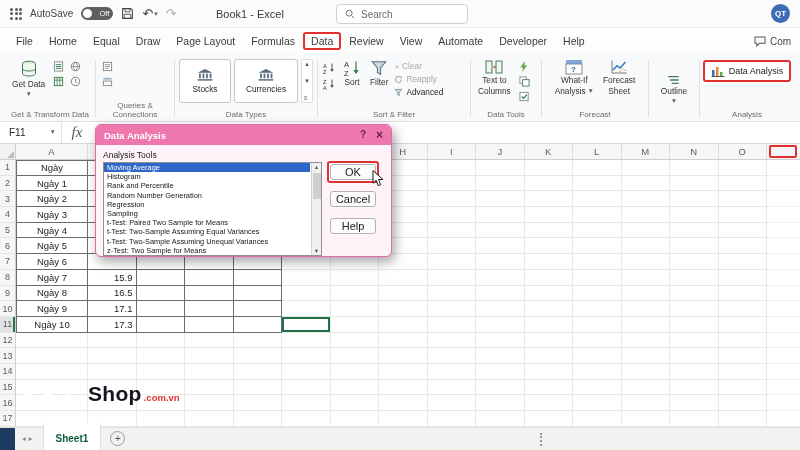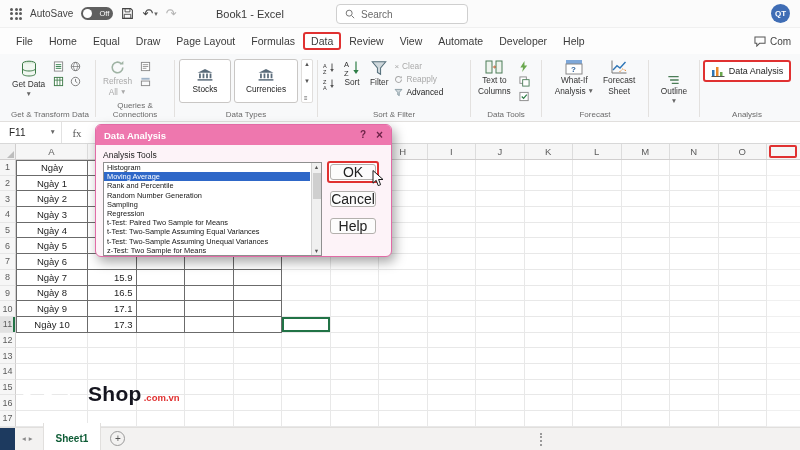--- a/index.html
+++ b/index.html
@@ -44,21 +44,21 @@
   .dtscroll{display:flex;flex-direction:column;justify-content:space-between;height:44px;margin-top:2px;padding:1px 2px;border:1px solid #e0dedc;border-radius:2px;font-size:6px;color:#555;background:#fff}
   .minicol{display:flex;flex-direction:column;gap:3px;padding-top:4px}
   .scol{display:flex;flex-direction:column;gap:3px;padding-top:4px;font-size:8.3px}
   .srow{display:flex;align-items:center;gap:3px;cursor:pointer}
   .srow .xg{color:#b98a8a;font-size:8px}
   .anared{border:2px solid var(--annot,#e03131);border-radius:3px;padding:3px 6px;display:flex;align-items:center;gap:4px;font-size:9px;background:#fff;margin-top:3px;cursor:pointer;white-space:nowrap}
 
   
   .fbar{height:22px;background:#fff;border-bottom:1px solid #d8d8d8;display:flex;align-items:stretch}
   .namebox{width:62px;display:flex;align-items:center;justify-content:space-between;padding:0 5px 0 9px;font-size:10px;border-right:1px solid #e2e2e2;cursor:pointer}
-  .fxb{width:30px;display:flex;align-items:center;justify-content:center;font-family:"Liberation Serif",serif;font-size:11px;color:#555;cursor:pointer}
+  .fxb{width:30px;display:flex;align-items:center;justify-content:center;font-style:italic;font-family:"Liberation Serif",serif;font-size:15px;color:#555;cursor:pointer}
   .finput{flex:1;cursor:text}
 
   
   .gheader{height:16px;display:flex;background:#f6f6f6;border-bottom:1px solid #d0cece}
   .corner{width:16px;background:#f1f1f1;border-right:1px solid #d0cece;position:relative;cursor:pointer}
   .corner::after{content:"";position:absolute;right:1px;bottom:1px;border-left:7px solid transparent;border-bottom:7px solid #bdbdbd}
   .colh{height:100%;display:flex;align-items:center;justify-content:center;font-size:9.5px;color:#5c5c5c;border-right:1px solid #dcdcdc;cursor:pointer}
   .colh.colsel{background:#e2e2e2;box-shadow:inset 0 -2px 0 var(--accent,#217346)}
   .redcorner{flex:1;margin:1px 3px 1px 2px;border:2px solid var(--annot,#e03131);border-radius:2px}
   .grow{display:flex;height:15.7px}
@@ -82,21 +82,21 @@
   .dbody{display:flex;padding:5px 7px 0}
   .dleft{flex:1}
   .dlabel{font-size:8.5px;color:#222;margin-bottom:2px}
   .dlist{position:relative;background:#fff;border:1px solid #8f8f8f;height:94px;overflow:hidden;padding-right:11px}
   .ditem{height:9.2px;line-height:9.3px;font-size:7.4px;padding-left:3px;white-space:nowrap;color:#141414;cursor:pointer}
   .ditem.sel{background:var(--selblue,#2e67c8);color:#fff}
   .dscroll{position:absolute;right:0;top:0;bottom:0;width:10px;background:#f0f0f0;border-left:1px solid #d2d2d2;display:flex;flex-direction:column;align-items:center;justify-content:space-between;font-size:5.5px;color:#555}
   .dthumb{width:8px;height:26px;background:#cfcfcf;position:absolute;top:10px;left:1px}
   .sarr{padding:1px 0;cursor:pointer}
   .dright{width:62px;display:flex;flex-direction:column;align-items:center;padding-top:11px;gap:8px}
-  .winbtn{width:46px;height:16px;background:#fcfcfc;border:1px solid #b3b0ad;border-radius:3px;font-size:14px;display:flex;align-items:center;justify-content:center;color:#222;cursor:pointer}
+  .winbtn{width:46px;height:16px;background:#fcfcfc;border:1px solid #b3b0ad;border-radius:3px;font-size:11px;display:flex;align-items:center;justify-content:center;color:#222;cursor:pointer}
   .okwrap{border:2px solid var(--annot,#e03131);border-radius:3px;padding:1px;position:relative;background:#fff}
   .cursorp{position:absolute;right:-8px;top:7px;z-index:5}
 
   
   .sheetbar{height:23px;background:#f3f2f1;border-top:1px solid #e1dfdd;display:flex;align-items:center;position:relative}
   .cornerblock{width:15px;height:100%;background:#1d3a5f}
   .navarrows{color:#8a8a8a;font-size:7.5px;padding:0 7px;letter-spacing:3px;cursor:pointer}
   .sheettab{height:100%;display:flex;align-items:center;padding:16px 12px;background:#fff;border-left:1px solid #e1dfdd;border-right:1px solid #e1dfdd;color:#0e5c36;font-weight:bold;font-size:10px;box-shadow:inset 0 -2px 0 var(--accent,#217346);cursor:pointer}
   .addsheet{width:15px;height:15px;border-radius:50%;border:1px solid #9a9a9a;color:#555;display:flex;align-items:center;justify-content:center;font-size:10px;margin-left:9px;cursor:pointer}
   .splitdots{position:absolute;left:540px;top:5px;height:13px;border-left:2px dotted #9a9a9a;cursor:col-resize}
@@ -215,31 +215,20 @@
             </svg>
           </div>
       </div>
     </div>
     <div class="glabel">Get &amp; Transform Data</div>
   </div>
   <div class="rsep"></div>
 
   <div class="rgroup" style="width:76px">
     <div class="rcontent">
-      <div class="bigbtn dis2">
-        <svg width="17" height="17" viewBox="0 0 16 16">
-            <path d="M13 8a5 5 0 1 1-1.6-3.7" fill="none" stroke="#9fb3a4" stroke-width="1.5"></path>
-            <path d="M13.5 1.8v3.4h-3.4z" fill="#9fb3a4"></path>
-          </svg>
-        <span>Refresh</span>
-        <span style="display:flex;gap:2px;align-items:center">
-            <span>All</span>
-            <span class="chev">▼</span>
-          </span>
-      </div>
       <div class="siccol">
         <div class="sic">
             <svg width="11" height="11" viewBox="0 0 12 12">
               <rect x="1.5" y="1.5" width="9" height="9" fill="#fff" stroke="#888"></rect>
               <path d="M3 4h6M3 6h6M3 8h4" stroke="#888" stroke-width=".9"></path>
             </svg>
           </div>
         <div class="sic">
             <svg width="11" height="11" viewBox="0 0 12 12">
               <rect x="1.5" y="2" width="9" height="2" fill="#9fb3c8"></rect>
@@ -813,26 +802,26 @@
   </div>
   <div class="dbody">
     <div class="dleft">
       <div class="dlabel">Analysis Tools</div>
       <div class="dlist" id="dlist">
         <div class="dscroll">
           <span class="sarr">▲</span>
           <span class="dthumb"></span>
           <span class="sarr">▼</span>
         </div>
-      <div class="ditem">Histogram</div>
-          <div class="ditem sel">Moving Average</div>
+      <div class="ditem sel">Moving Average</div>
+          <div class="ditem">Histogram</div>
           <div class="ditem">Rank and Percentile</div>
           <div class="ditem">Random Number Generation</div>
+          <div class="ditem">Regression</div>
           <div class="ditem">Sampling</div>
-          <div class="ditem">Regression</div>
           <div class="ditem">t-Test: Paired Two Sample for Means</div>
           <div class="ditem">t-Test: Two-Sample Assuming Equal Variances</div>
           <div class="ditem">t-Test: Two-Sample Assuming Unequal Variances</div>
           <div class="ditem">z-Test: Two Sample for Means</div>
         </div>
     </div>
     <div class="dright">
       <div class="okwrap">
         <div class="winbtn">OK</div>
         <svg class="cursorp" width="13" height="17" viewBox="0 0 13 17">

